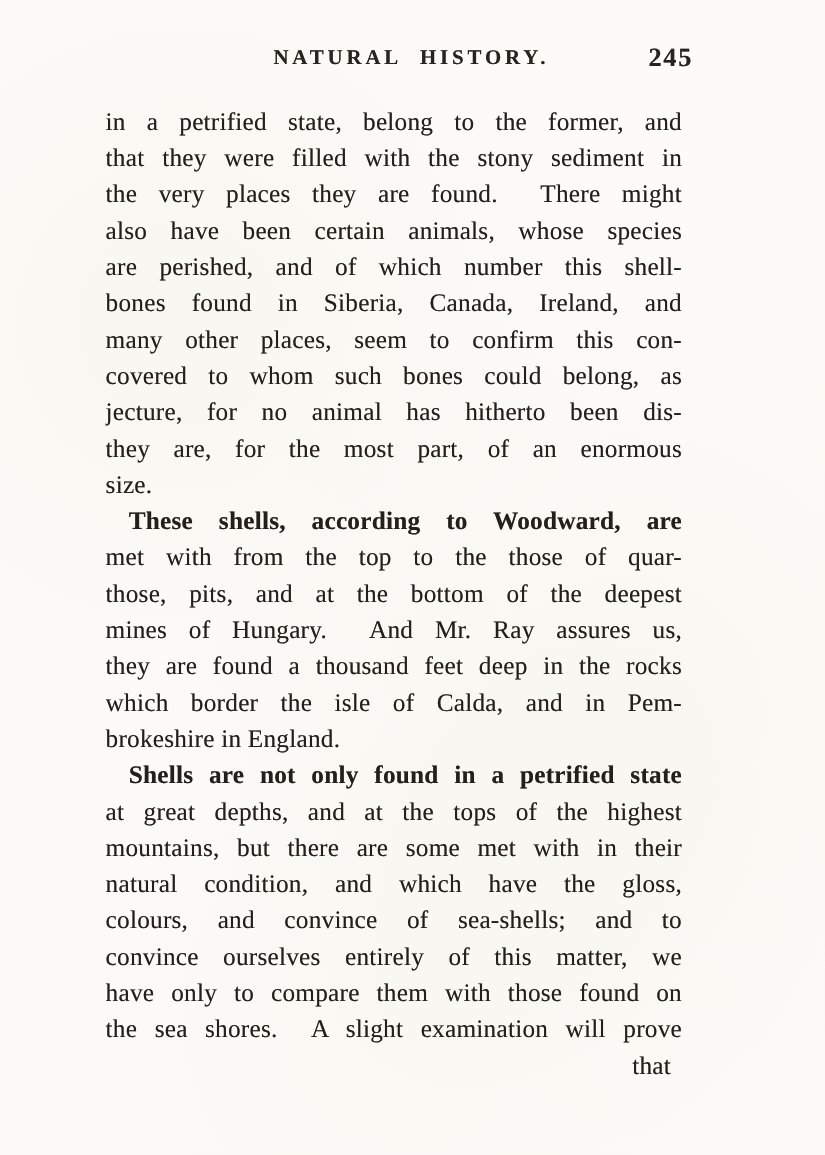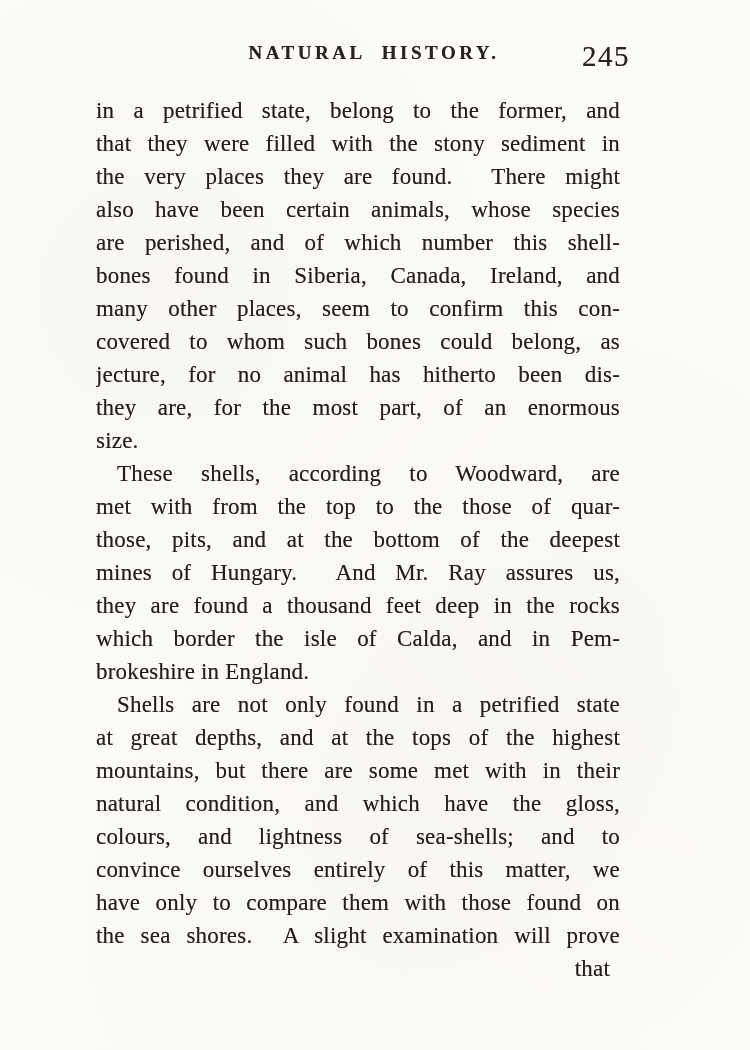--- a/index.html
+++ b/index.html
@@ -33,24 +33,25 @@
     font-weight: bold;
     letter-spacing: 3.5px;
     word-spacing: 9px;
     color: #29231e;
     text-shadow: 0 0 0.6px rgba(41,35,30,0.6);
   }
   .page-number {
     position: absolute;
     top: -2px;
     right: 6px;
-    font-size: 29px;
+    font-size: 24px;
     letter-spacing: 1.5px;
     color: #29231e;
     text-shadow: 0 0 0.6px rgba(41,35,30,0.6);
+    font-weight: bold;
   }
   .text-block {
     position: absolute;
     top: 94px;
     left: 96px;
     width: 524px;
     font-size: 23px;
     line-height: 33px;
     letter-spacing: 0.2px;
     text-shadow: 0 0 0.6px rgba(36,31,27,0.55);
@@ -62,20 +63,21 @@
     -moz-text-align-last: justify;
     height: 33px;
     overflow: hidden;
   }
   .line.short {
     text-align-last: left;
     -moz-text-align-last: left;
   }
   .line.indent {
     padding-left: 21px;
+    font-weight: bold;
   }
   .catchword-row {
     text-align: right;
     padding-right: 10px;
     height: 33px;
   }
 </style>
 </head>
 <body>
 
@@ -110,21 +112,21 @@
       <div class="line">they are found a thousand feet deep in the rocks</div>
       <div class="line">which border the isle of Calda, and in Pem-</div>
       <div class="line short">brokeshire in England.</div>
     </div>
 
     <div class="para">
       <div class="line indent">Shells are not only found in a petrified state</div>
       <div class="line">at great depths, and at the tops of the highest</div>
       <div class="line">mountains, but there are some met with in their</div>
       <div class="line">natural condition, and which have the gloss,</div>
-      <div class="line">colours, and lightness of sea-shells; and to</div>
+      <div class="line">colours, and convince of sea-shells; and to</div>
       <div class="line">convince ourselves entirely of this matter, we</div>
       <div class="line">have only to compare them with those found on</div>
       <div class="line">the sea shores.&nbsp; A slight examination will prove</div>
     </div>
 
     <div class="catchword-row">that</div>
 
   </div>
 
 </div>

